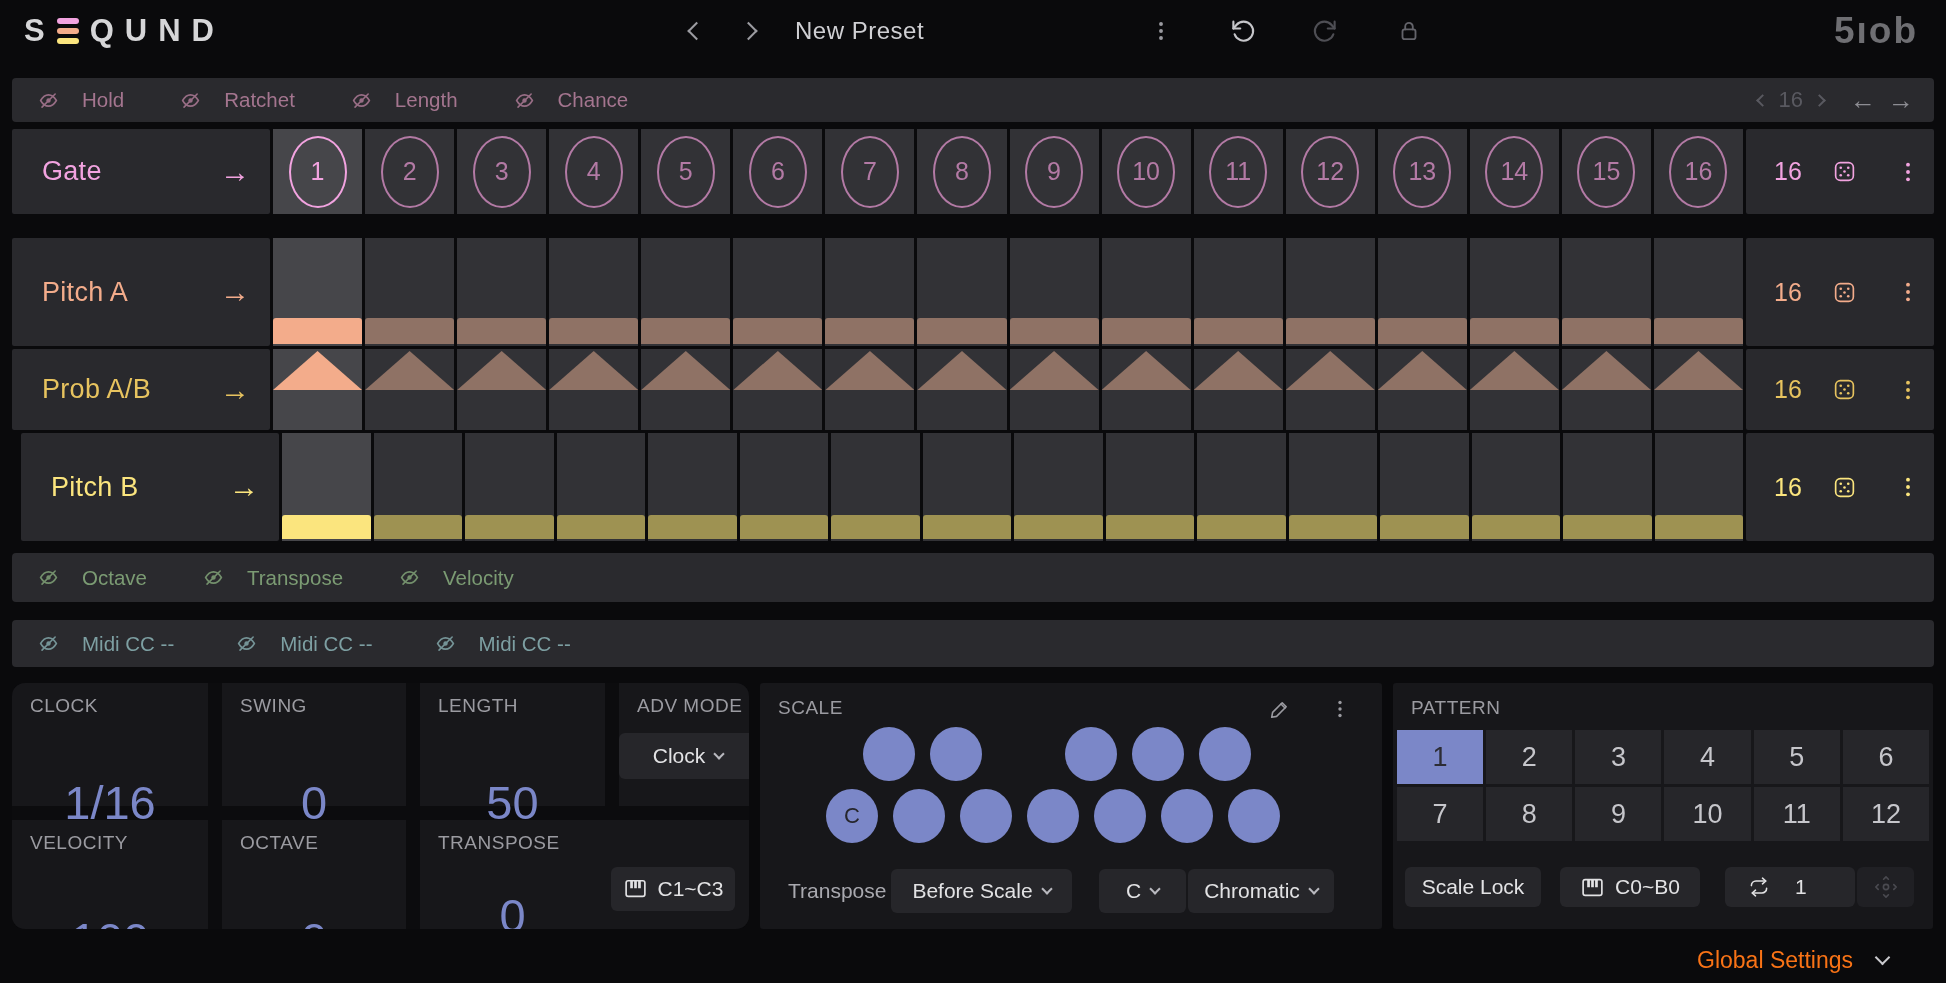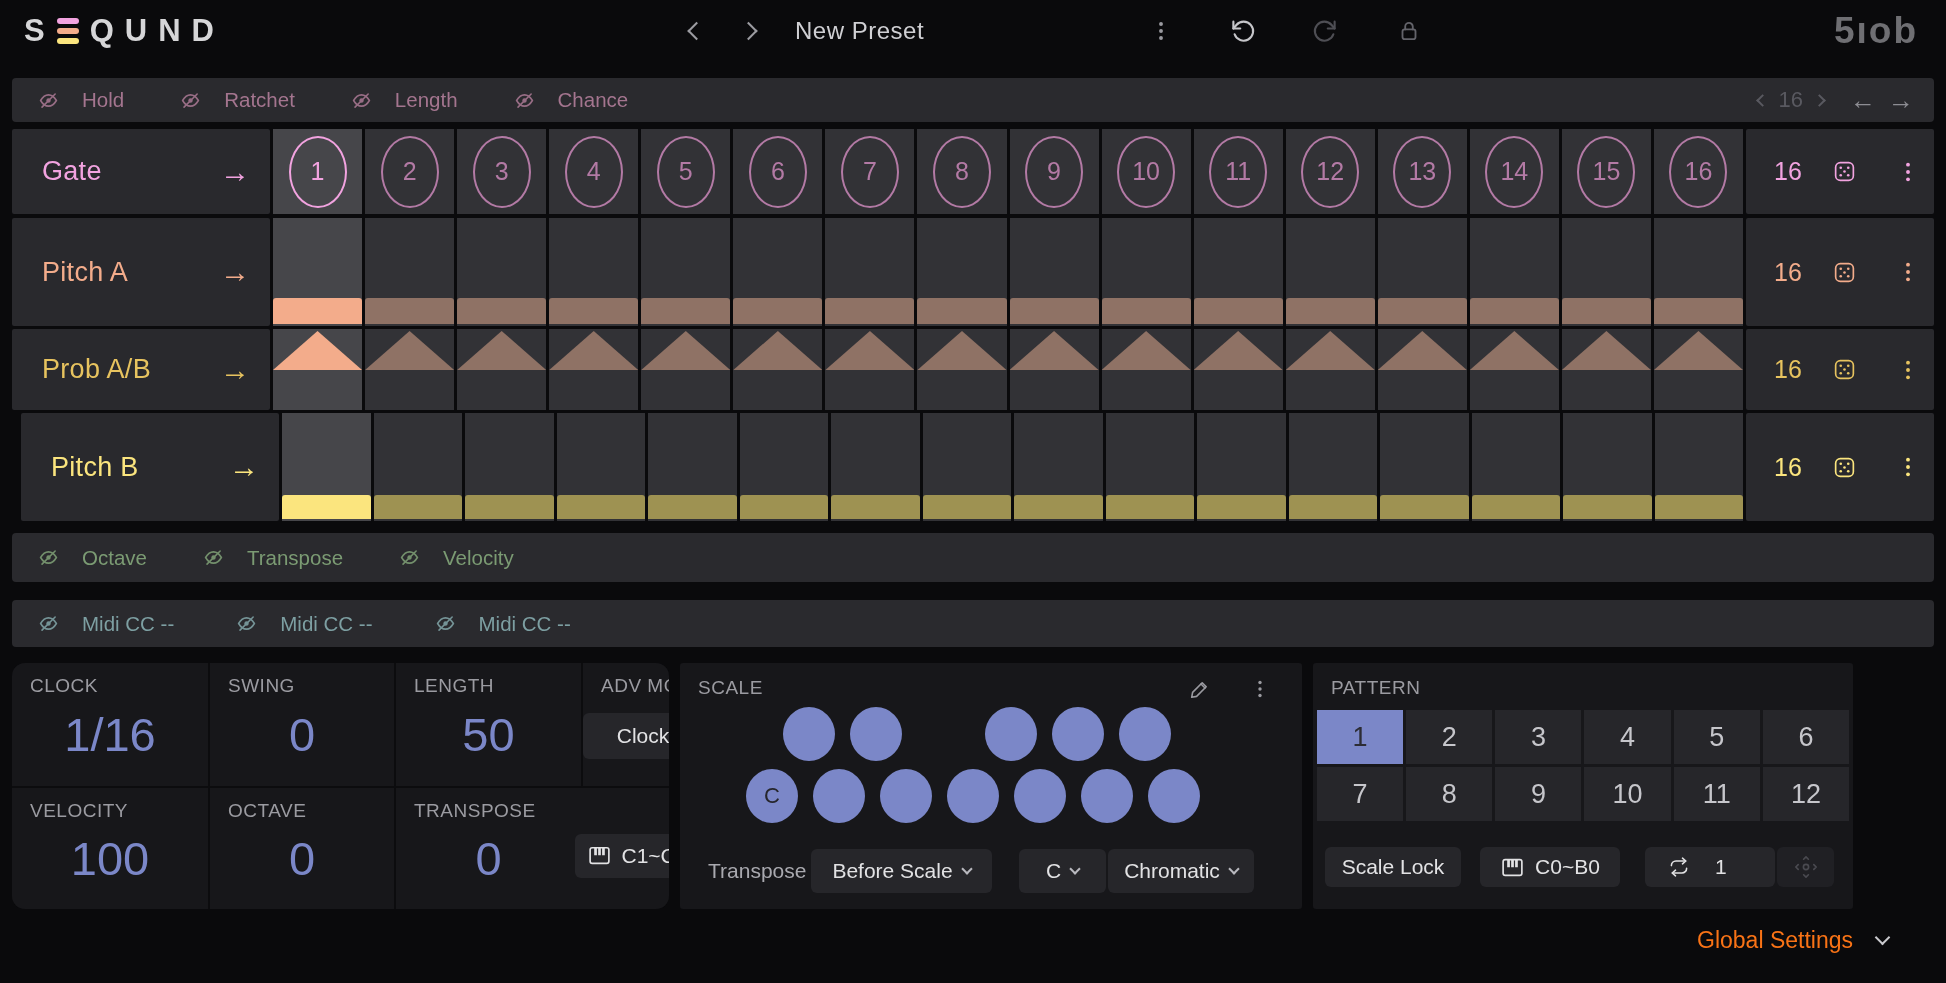--- a/index.html
+++ b/index.html
@@ -40,21 +40,21 @@
   .pager .nav-chev { position:static; width:9px; height:9px; border-color:#595960; }
   .pager .pc-l { transform:rotate(45deg); }
   .pager .pc-r { transform:rotate(225deg); }
   .pager .arrow { font-size:26px; color:#8d8d93; line-height:1; }
   .pager .arrow.first { margin-left:14px; }
 
   
   .rows { margin:7px 12px 0; }
   .seq-row { display:flex; gap:3px; }
   .seq-row + .seq-row { margin-top:3px; }
-  .row-gate { height:85px; margin-bottom:4px; }
+  .row-gate { height:85px; margin-bottom:24px; }
   .row-pitch-a { height:108px; }
   .row-prob-ab { height:81px; }
   .row-pitch-b { height:108px;margin-left:9px; }
   .label-col { width:258px; flex:none; background:#29292d; display:flex; align-items:center; padding:0 20px 0 30px; border-radius:2px; }
   .row-label { font-size:27px; font-weight:500; letter-spacing:.3px; }
   .row-arrow { margin-left:auto; font-size:30px; }
   .cells { flex:1; display:grid; grid-template-columns:repeat(16,1fr); gap:3px; }
   .cell { background:#323236; position:relative; display:flex; align-items:center; justify-content:center; }
   .cell.active { background:#46464a; }
   .right-col { width:188px; flex:none; background:#29292d; display:flex; align-items:center; gap:30px; padding-left:28px; border-radius:2px; }
@@ -76,26 +76,26 @@
   .row-pitch-b .bar { height:24px; background:var(--pitch-b-dim); }
   .row-pitch-b .cell.active .bar { background:var(--pitch-b-accent); }
 
   .tri { position:absolute; top:2px; left:0; right:0; height:39px; background:var(--pitch-a-dim);
          clip-path:polygon(50% 0, 100% 100%, 0 100%); }
   .cell.active .tri { background:var(--pitch-a-accent); }
 
   
   .bottom { margin:16px 12px 0; display:flex; gap:11px; height:246px; }
   .panel { background:#17171a; border-radius:3px; }
-  .globals-panel { width:657px; display:grid; grid-template-columns:196px 184px 185px 1fr; grid-template-rows:123px 1fr;
-                   gap:2px; background:#0c0c0e; border-radius:13px; overflow:hidden; }
+  .globals-panel { width:737px; display:grid; grid-template-columns:196px 184px 185px 1fr; grid-template-rows:123px 1fr;
+                   gap:14px; background:#0c0c0e; border-radius:13px; overflow:hidden; }
   .gcell { background:#17171a; position:relative; }
   .glabel { position:absolute; top:12px; left:18px; font-size:19px; color:#9b9ba1; letter-spacing:.5px; }
   .gvalue { height:100%; display:flex; align-items:center; justify-content:center; padding-top:20px;
-            font-size:47px; color:var(--periwinkle); }
+            font-size:47px; color:var(--periwinkle);margin-top:48px; }
   .gcell-adv { display:flex; align-items:center; justify-content:center; }
   .gcell-span { grid-column:3 / 5; display:flex; align-items:center; }
   .gcell-span .valwrap { width:185px; }
   .btn { background:#26262a; border:none; border-radius:6px; color:#e2e2e4; font-size:21px;
          font-family:inherit; display:inline-flex; align-items:center; justify-content:center; gap:10px; cursor:default; }
   .adv-btn { width:138px; height:46px; margin-top:22px; }
   .chev { width:8px; height:8px; border-right:2px solid #b9b9bf; border-bottom:2px solid #b9b9bf;
           transform:rotate(45deg); margin-top:-4px; }
   .range-btn { position:absolute; right:22px; top:50%; transform:translateY(-34%); width:124px; height:44px; }
 

